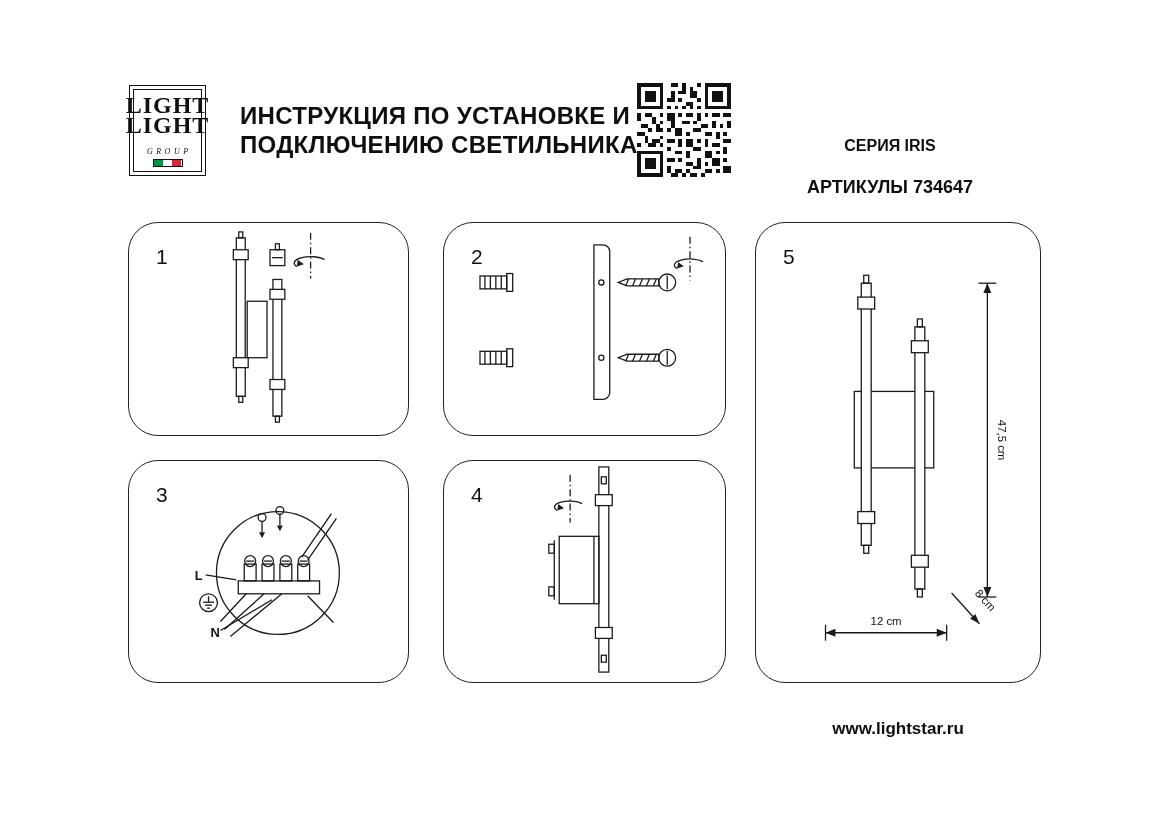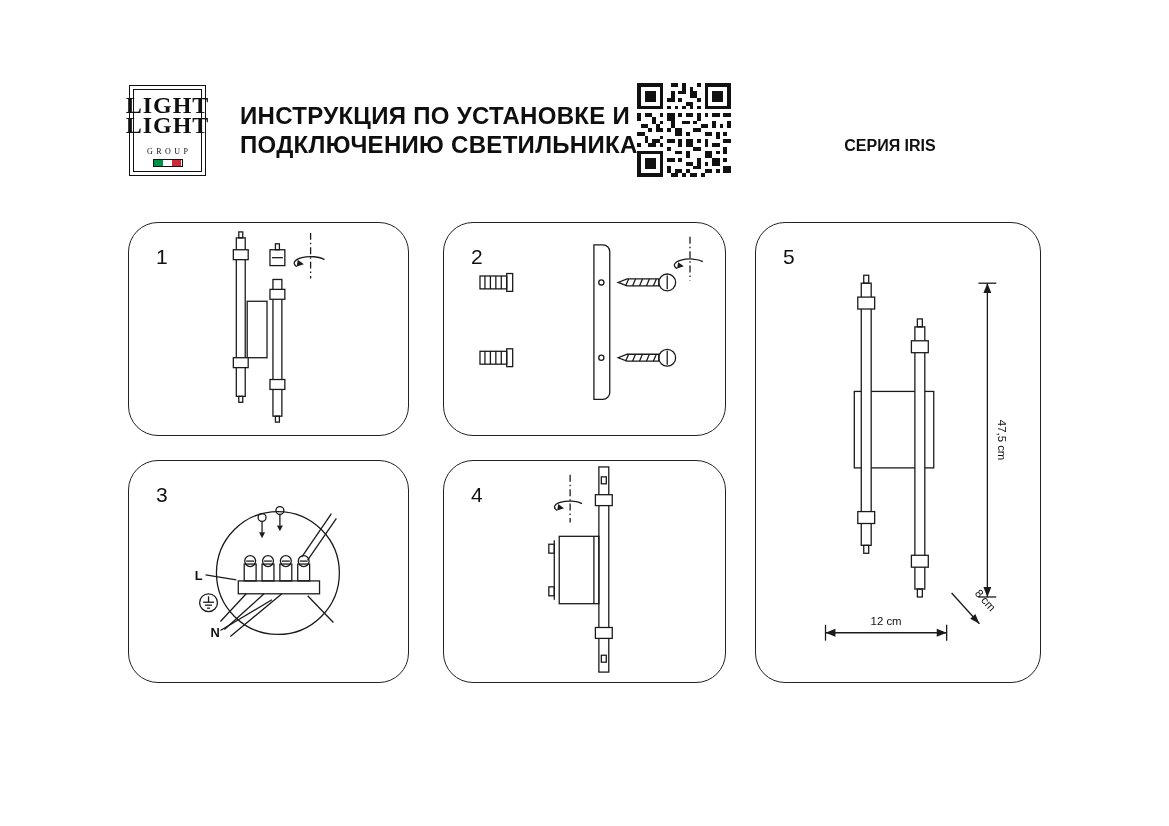--- a/index.html
+++ b/index.html
@@ -14,21 +14,21 @@
   .logo {
     position:absolute; left:129px; top:85px; width:77px; height:91px;
     border:1.5px solid #111; padding:3px;
   }
   .logo-inner {
     border:1px solid #111; width:100%; height:100%;
     display:flex; flex-direction:column; align-items:center; justify-content:center;
     font-family:"Liberation Serif", serif;
   }
   .logo-word { font-size:24px; font-weight:700; letter-spacing:1px; line-height:20px; color:#111; }
-  .logo-group { font-size:8px; letter-spacing:3.5px; margin-top:12px; text-indent:3.5px; color:#111; }
+  .logo-group { font-size:8px; letter-spacing:3.5px; margin-top:12px; text-indent:3.5px; color:#111;font-style:italic; }
   .logo-flag { width:30px; height:8px; border:1px solid #111; display:flex; margin-top:3px; }
   .logo-flag span { flex:1; }
   .f-green { background:#009246; }
   .f-white { background:#ffffff; }
   .f-red   { background:#ce2b37; }
 
   .title {
     position:absolute; left:240px; top:101px; width:400px;
     font-size:24px; font-weight:700; line-height:29px; letter-spacing:.3px; color:#0f0f0f;
   }
@@ -185,20 +185,21 @@
         <rect x="9" y="24" width="2" height="1"></rect>
           <rect x="12" y="24" width="1" height="1"></rect>
           <rect x="14" y="24" width="2" height="1"></rect>
           <rect x="17" y="24" width="1" height="1"></rect>
       </g>
     </svg>
   </div>
 
   <div class="series-block">
     <div class="series">СЕРИЯ IRIS</div>
+    <div class="articles">АРТИКУЛЫ 734647</div>
   </div>
 
   <section class="panel p1">
     <span class="step-num">1</span>
     <svg viewBox="0 0 281 214">
       <g class="draw">
         <rect x="119" y="79" width="20" height="57"></rect>
         <rect class="whitefill" x="108" y="15" width="9" height="160"></rect>
         <rect class="whitefill" x="105" y="27" width="15" height="10"></rect>
         <rect class="whitefill" x="105" y="136" width="15" height="10"></rect>
@@ -398,14 +399,15 @@
           <line x1="197" y1="372" x2="225" y2="403"></line>
           <path class="fillink" d="M225,403 L220.9,393.2 L215.7,397.9 z"></path>
         </g>
       </g>
       <text class="dim-label" x="244" y="218" text-anchor="middle" transform="rotate(90 244 218)">47,5 cm</text>
       <text class="dim-label" x="131" y="404" text-anchor="middle">12 cm</text>
       <text class="dim-label" x="228" y="382" text-anchor="middle" transform="rotate(48 228 382)">8 cm</text>
     </svg>
   </section>
 
+  <div class="website">www.lightstar.ru</div>
 
 </div>
 
 </body></html>

